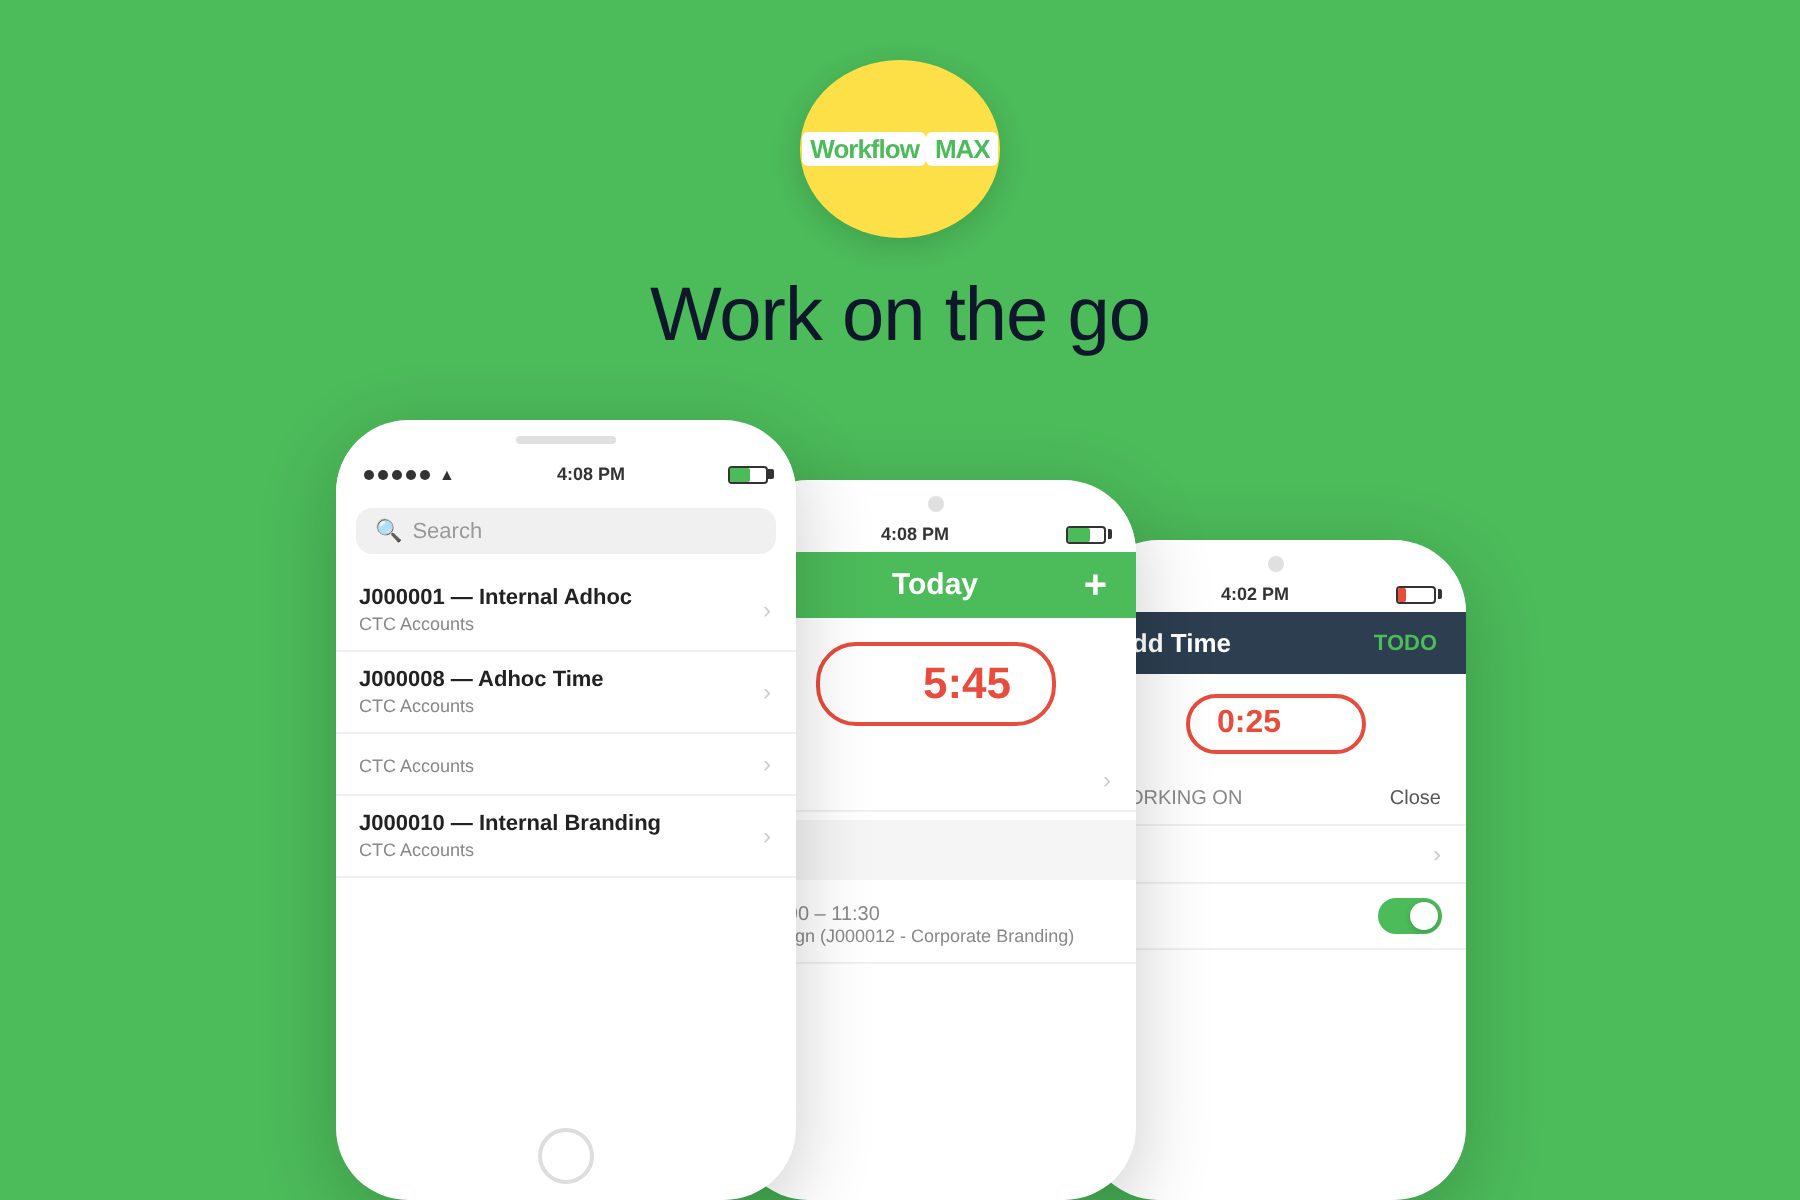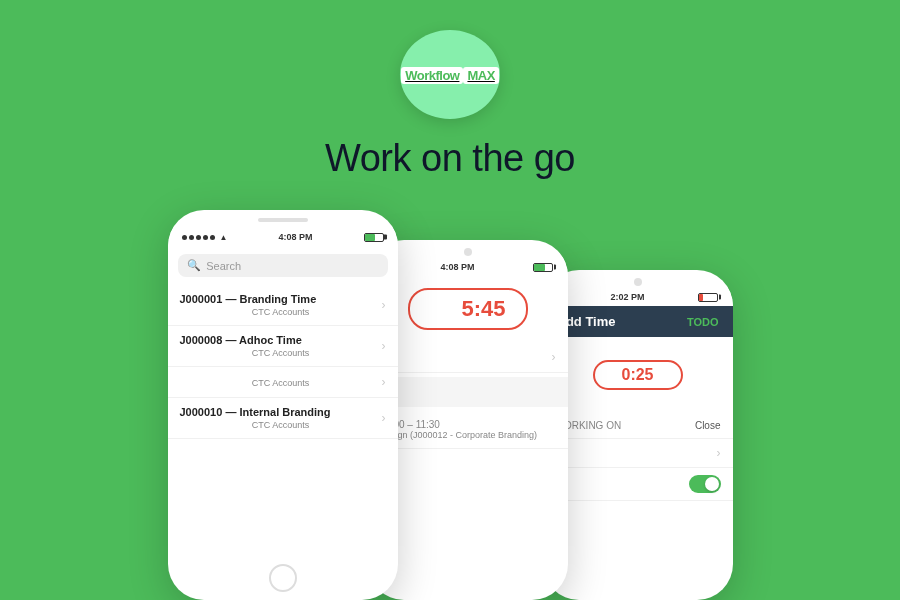--- a/index.html
+++ b/index.html
@@ -13,28 +13,27 @@
       display: flex;
       flex-direction: column;
       align-items: center;
       position: relative;
     }
 
     
     .logo-circle {
       width: 100px;
       height: 100px;
-      background: #86efac;
+      background: #fde047;
       border-radius: 50%;
       display: flex;
       align-items: center;
       justify-content: center;
       margin-top: 30px;
       box-shadow: 0 4px 15px rgba(0,0,0,0.15);
-      text-decoration: underline;
     }
 
     .logo-text {
       color: white;
       font-size: 15px;
       font-weight: 700;
       letter-spacing: -0.5px;
     }
 
     .logo-text span {
@@ -247,21 +246,20 @@
     .job-title {
       font-size: 11px;
       font-weight: 600;
       color: #222;
     }
 
     .job-subtitle {
       font-size: 9px;
       color: #888;
       margin-top: 2px;
-      text-align: center;
     }
 
     .chevron {
       color: #ccc;
       font-size: 12px;
     }
 
     
     .timer-display {
       border: 2px solid #e74c3c;
@@ -274,23 +272,23 @@
       margin: 12px auto;
       width: 120px;
     }
 
     .timer-display-sm {
       border: 2px solid #e74c3c;
       border-radius: 16px;
       color: #e74c3c;
       font-size: 16px;
       font-weight: 600;
-      text-align: center;
+      text-align: left;
       padding: 4px 14px;
-      margin: 23px auto;
+      margin: 10px auto;
       width: 90px;
     }
 
     
     .app-header-dark {
       background: #2c3e50;
       color: white;
       display: flex;
       align-items: center;
       justify-content: space-between;
@@ -435,21 +433,21 @@
 
       <div class="search-bar">
         <span class="search-icon-sm">🔍</span>
         <span class="search-text">Search</span>
       </div>
 
       <div class="job-list">
         <div class="job-item">
           <div class="job-info">
             <div class="job-title">
-              <span>J000001</span> — <span>Branding Time</span>
+              <span>J000001</span> — <span>Internal Adhoc</span>
             </div>
             <div class="job-subtitle">CTC Accounts</div>
           </div>
           <span class="chevron">›</span>
         </div>
         <div class="job-item">
           <div class="job-info">
             <div class="job-title">
               <span>J000008</span> — <span>Adhoc Time</span>
             </div>
@@ -486,20 +484,24 @@
       <div class="top-indicator"></div>
 
       <div class="phone-top-bar">
         <span></span>
         <span>4:08 PM</span>
         <div class="battery-bar">
           <div class="battery-fill"></div>
         </div>
       </div>
 
+      <div class="app-header">
+        <span>Today</span>
+        <span class="plus-btn">+</span>
+      </div>
 
       <div class="timer-display">5:45</div>
 
       <div class="time-entry-row">
         <span class="time-entry-text">rant</span>
         <span class="chevron">›</span>
       </div>
       <div style="height: 30px; background: #f5f5f5; margin: 4px 0;"></div>
       <div class="time-entry-row">
         <div>
@@ -510,21 +512,21 @@
     </div>
   </div>
 
   <div class="phone phone-right">
     <div class="phone-screen">
 
       <div class="top-indicator"></div>
 
       <div class="phone-top-bar">
         <span></span>
-        <span>2:02 PM</span>
+        <span>4:02 PM</span>
         <div class="battery-bar">
           <div class="battery-fill" style="background:#e74c3c; width:20%;"></div>
         </div>
       </div>
 
       <div class="app-header-dark">
         <span>Add Time</span>
         <span class="done-btn">TODO</span>
       </div>
 

